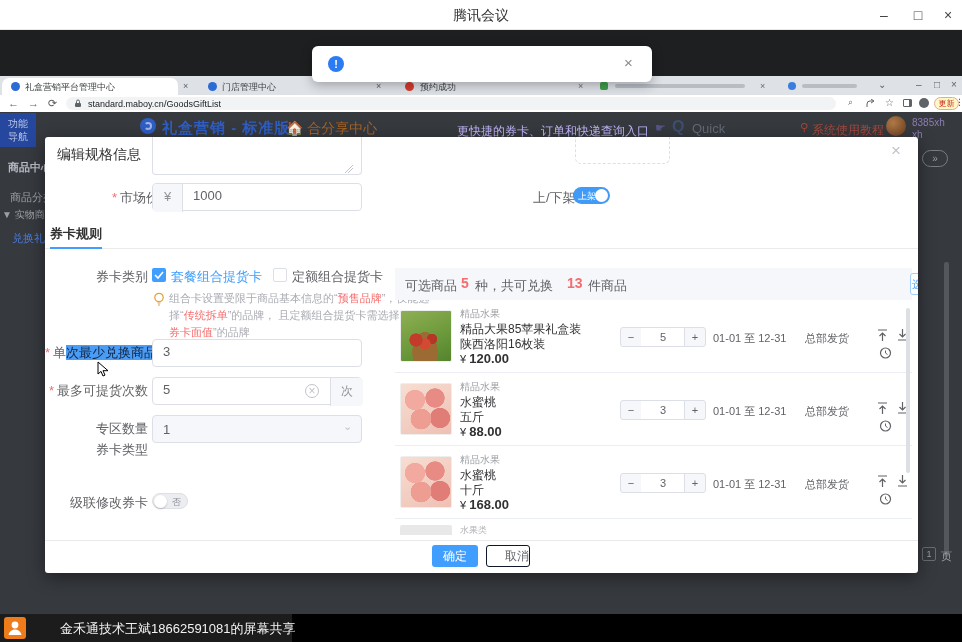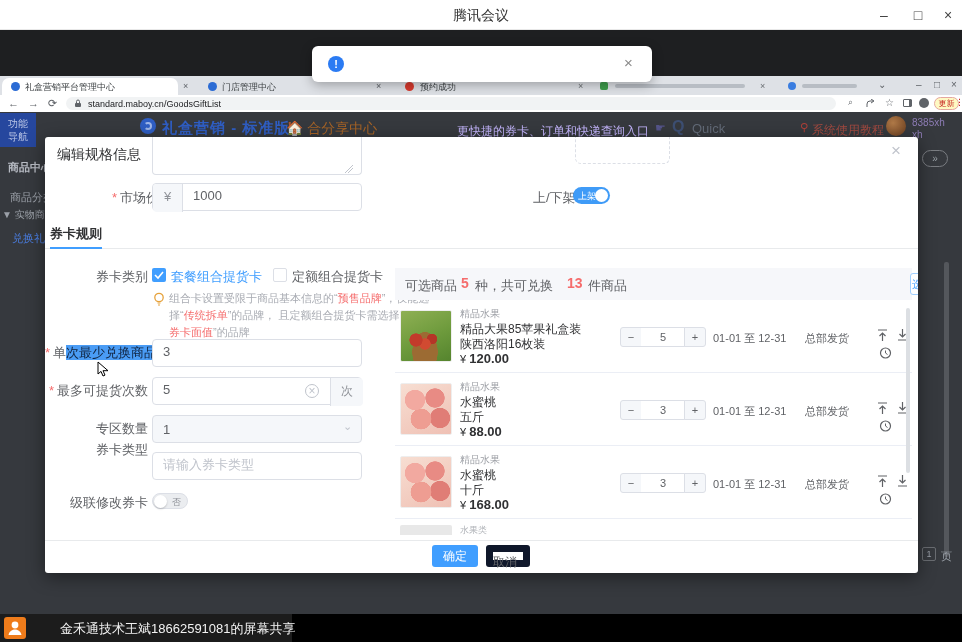--- a/index.html
+++ b/index.html
@@ -120,21 +120,21 @@
   .step .val { position:absolute; left:21px; top:0; width:44px; height:20px; border-top:1px solid #dcdfe6; border-bottom:1px solid #dcdfe6; background:#fff; font-size:11px; color:#606266; text-align:center; line-height:18px; }
   .pdate { left:318px; top:31px; font-size:11px; color:#606266; white-space:nowrap; }
   .pship { left:410px; top:31px; font-size:11px; color:#606266; }
   .picons { left:481px; top:28px; width:40px; height:16px; }
   .rp-scroll { left:511px; top:8px; width:4px; height:165px; background:#dcdfe3; border-radius:2px; }
   .partial-row { left:0; top:219px; width:517px; height:16px; }
   .partial-img { left:5px; top:6px; width:52px; height:10px; background:#e8e8e8; border-radius:2px 2px 0 0; }
   .partial-tx { left:65px; top:5px; font-size:9px; color:#b0b3b8; }
 
   .btn-ok { left:387px; top:408px; width:46px; height:22px; background:#409eff; border-radius:3px; color:#fff; font-size:12px; text-align:center; line-height:22px; cursor:pointer; }
-  .btn-cancel { left:441px; top:408px; width:44px; height:22px; background:#fff; border:7px solid #0f172a; border-radius:3px; color:#606266; font-size:12px; text-align:left; line-height:20px; cursor:pointer; }
+  .btn-cancel { left:441px; top:408px; width:44px; height:22px; background:#fff; border:1px solid #0f172a; border-radius:3px; color:#606266; font-size:12px; text-align:right; line-height:20px; cursor:pointer; }
 
   
   .bottombar { left:0; top:614px; width:962px; height:28px; background:#000; }
   .bb-strip { left:0; top:0; width:292px; height:28px; background:#1c1c1c; }
   .bb-person { left:4px; top:3px; width:22px; height:22px; background:#ef7c1b; border-radius:3px; }
   .bb-text { left:60px; top:6px; font-size:13px; color:#f2f2f2; white-space:nowrap; }
   .cursor-svg { z-index:60; }
 </style>
 </head>
 <body>
@@ -286,23 +286,20 @@
         <div class="suffix abs">次</div>
       </div>
 
       <div class="abs f-label" style="left:0px;top:283px;width:103px;">专区数量</div>
       <div class="abs inp" style="left:107px;top:278px;width:210px;height:28px;background:#f5f7fa;">
         <div class="abs" style="left:10px;top:6px;font-size:13px;color:#606266;">1</div>
         <div class="abs" style="left:190px;top:4px;font-size:11px;color:#c0c4cc;">⌄</div>
       </div>
 
       <div class="abs f-label" style="left:0px;top:304px;width:103px;">券卡类型</div>
-      <div class="abs inp" style="left:107px;top:315px;width:210px;height:28px;">
-        <input class="raw" style="left: 10px; top: 4px; width: 190px;" placeholder="请输入券卡类型">
-      </div>
 
       <div class="abs f-label" style="left:0px;top:357px;width:103px;">级联修改券卡</div>
       <div class="abs toggle-off" style="left:107px;top:356px;width:36px;height:16px;">
         <span class="knob"></span>
         <span class="t">否</span>
       </div>
 
       <div class="abs rp-head">
         <span class="s" style="left:10px;">可选商品</span>
         <span class="n" style="left:66px;">5</span>

